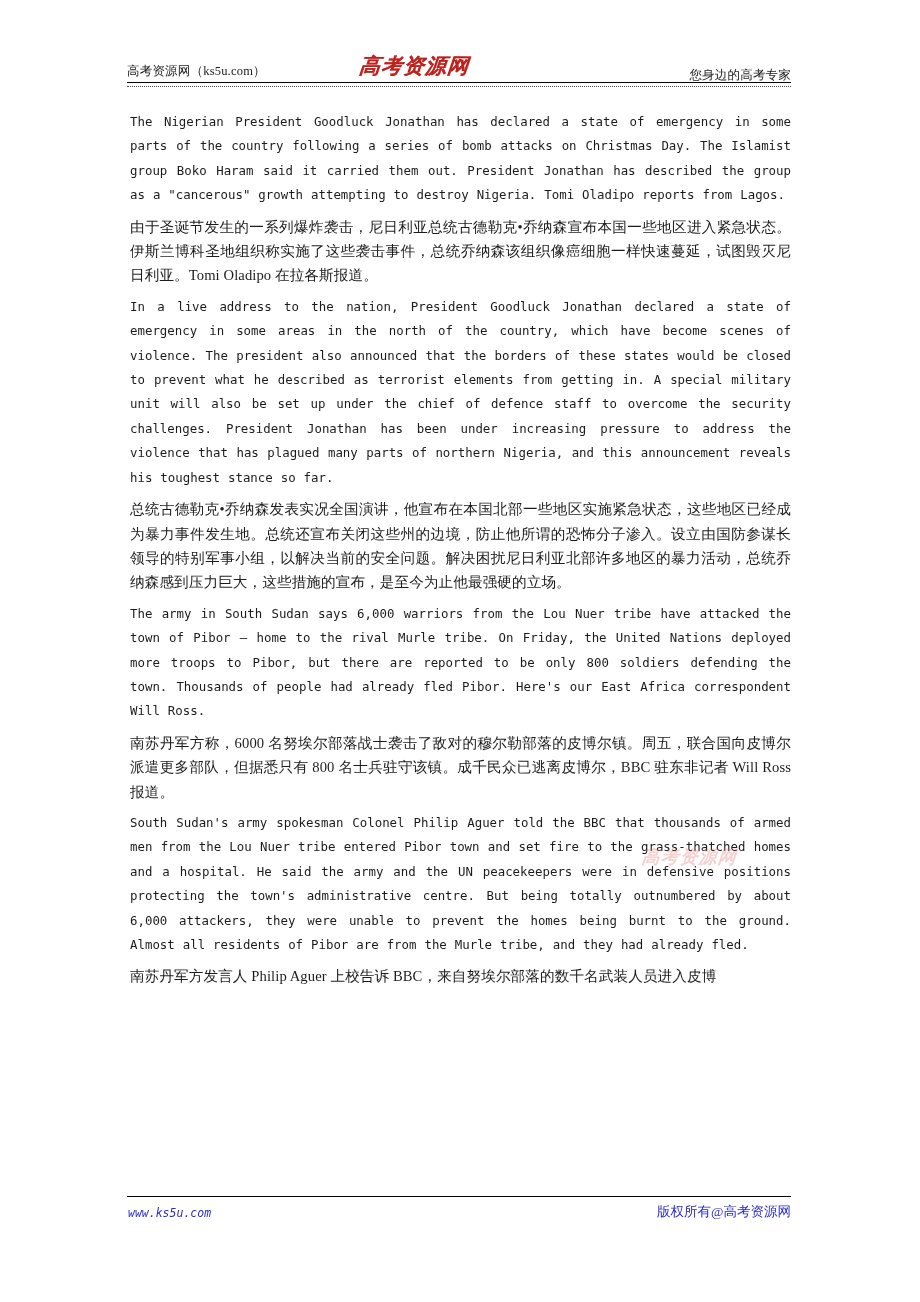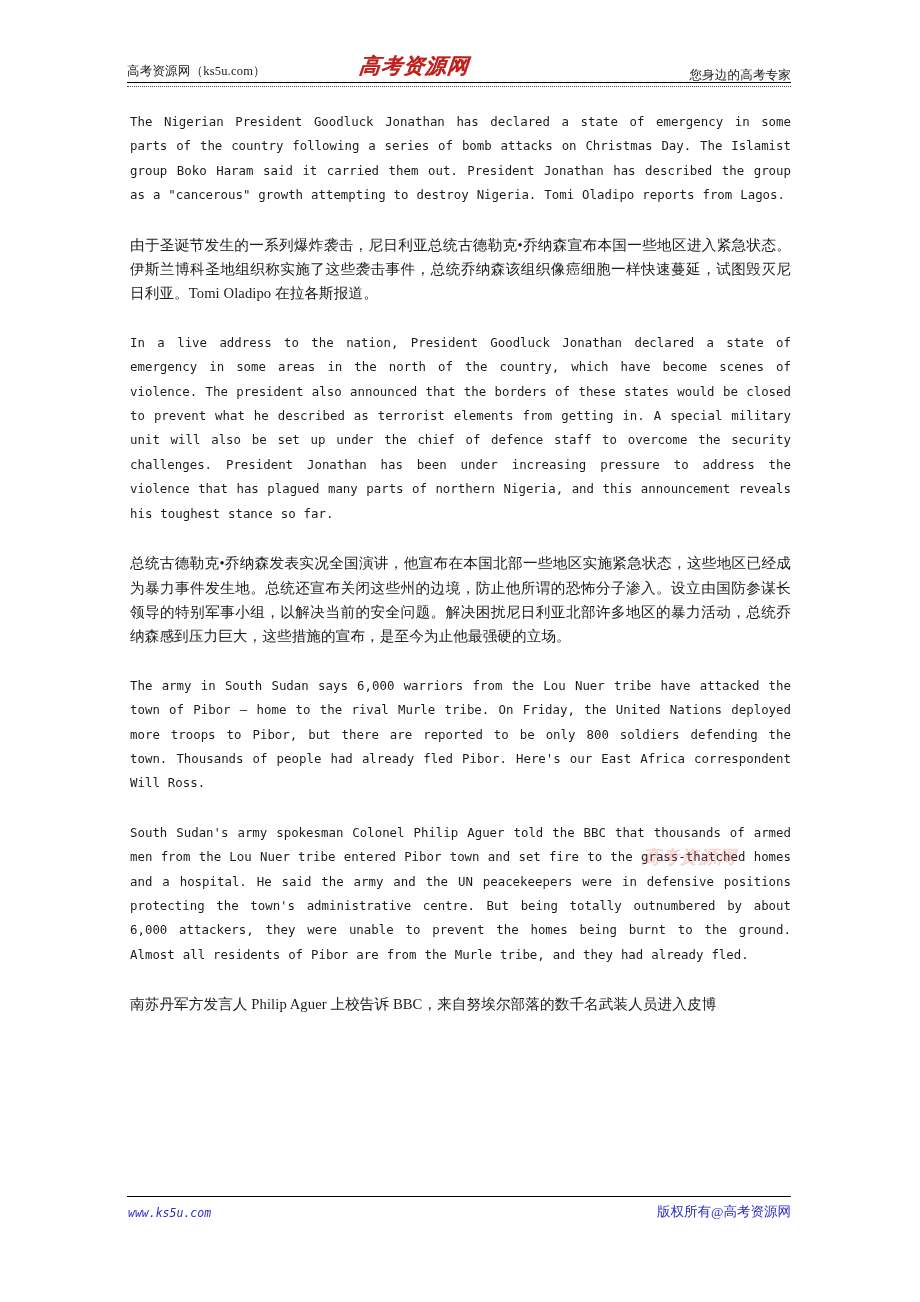--- a/index.html
+++ b/index.html
@@ -113,21 +113,21 @@
     font-size: 12.4px;
     letter-spacing: 0px;
     word-spacing: 0.5px;
   }
   p.zh {
     font-family: "Liberation Serif", "DejaVu Serif", serif;
     font-size: 14.6px;
     letter-spacing: 0.1px;
   }
   p.para + p.para {
-    margin-top: 25px;
+    margin-top: 7px;
   }
 
   
   .watermark {
     position: absolute;
     left: 640px;
     top: 846px;
     width: 150px;
     height: 64px;
     pointer-events: none;
@@ -195,20 +195,21 @@
     <div class="header-rule-solid"></div>
     <div class="header-rule-dotted"></div>
   </div>
 
   <div class="content" id="content">
       <p class="para en">The Nigerian President Goodluck Jonathan has declared a state of emergency in some parts of the country following a series of bomb attacks on Christmas Day. The Islamist group Boko Haram said it carried them out. President Jonathan has described the group as a "cancerous" growth attempting to destroy Nigeria. Tomi Oladipo reports from Lagos.</p>
       <p class="para zh">由于圣诞节发生的一系列爆炸袭击，尼日利亚总统古德勒克•乔纳森宣布本国一些地区进入紧急状态。伊斯兰博科圣地组织称实施了这些袭击事件，总统乔纳森该组织像癌细胞一样快速蔓延，试图毁灭尼日利亚。Tomi Oladipo 在拉各斯报道。</p>
       <p class="para en">In a live address to the nation, President Goodluck Jonathan declared a state of emergency in some areas in the north of the country, which have become scenes of violence. The president also announced that the borders of these states would be closed to prevent what he described as terrorist elements from getting in. A special military unit will also be set up under the chief of defence staff to overcome the security challenges. President Jonathan has been under increasing pressure to address the violence that has plagued many parts of northern Nigeria, and this announcement reveals his toughest stance so far.</p>
       <p class="para zh">总统古德勒克•乔纳森发表实况全国演讲，他宣布在本国北部一些地区实施紧急状态，这些地区已经成为暴力事件发生地。总统还宣布关闭这些州的边境，防止他所谓的恐怖分子渗入。设立由国防参谋长领导的特别军事小组，以解决当前的安全问题。解决困扰尼日利亚北部许多地区的暴力活动，总统乔纳森感到压力巨大，这些措施的宣布，是至今为止他最强硬的立场。</p>
       <p class="para en">The army in South Sudan says 6,000 warriors from the Lou Nuer tribe have attacked the town of Pibor – home to the rival Murle tribe. On Friday, the United Nations deployed more troops to Pibor, but there are reported to be only 800 soldiers defending the town. Thousands of people had already fled Pibor. Here's our East Africa correspondent Will Ross.</p>
+      <p class="para zh">南苏丹军方称，6000 名努埃尔部落战士袭击了敌对的穆尔勒部落的皮博尔镇。周五，联合国向皮博尔派遣更多部队，但据悉只有 800 名士兵驻守该镇。成千民众已逃离皮博尔，BBC 驻东非记者 Will Ross 报道。</p>
       <p class="para en">South Sudan's army spokesman Colonel Philip Aguer told the BBC that thousands of armed men from the Lou Nuer tribe entered Pibor town and set fire to the grass-thatched homes and a hospital. He said the army and the UN peacekeepers were in defensive positions protecting the town's administrative centre. But being totally outnumbered by about 6,000 attackers, they were unable to prevent the homes being burnt to the ground. Almost all residents of Pibor are from the Murle tribe, and they had already fled.</p>
       <p class="para zh">南苏丹军方发言人 Philip Aguer 上校告诉 BBC，来自努埃尔部落的数千名武装人员进入皮博</p>
     </div>
 
   <div class="watermark">高考资源网</div>
 
   <div class="page-footer">
     <div class="footer-rule"></div>
     <span class="footer-left">www.ks5u.com</span>
     <span class="footer-right">版权所有@高考资源网</span>

